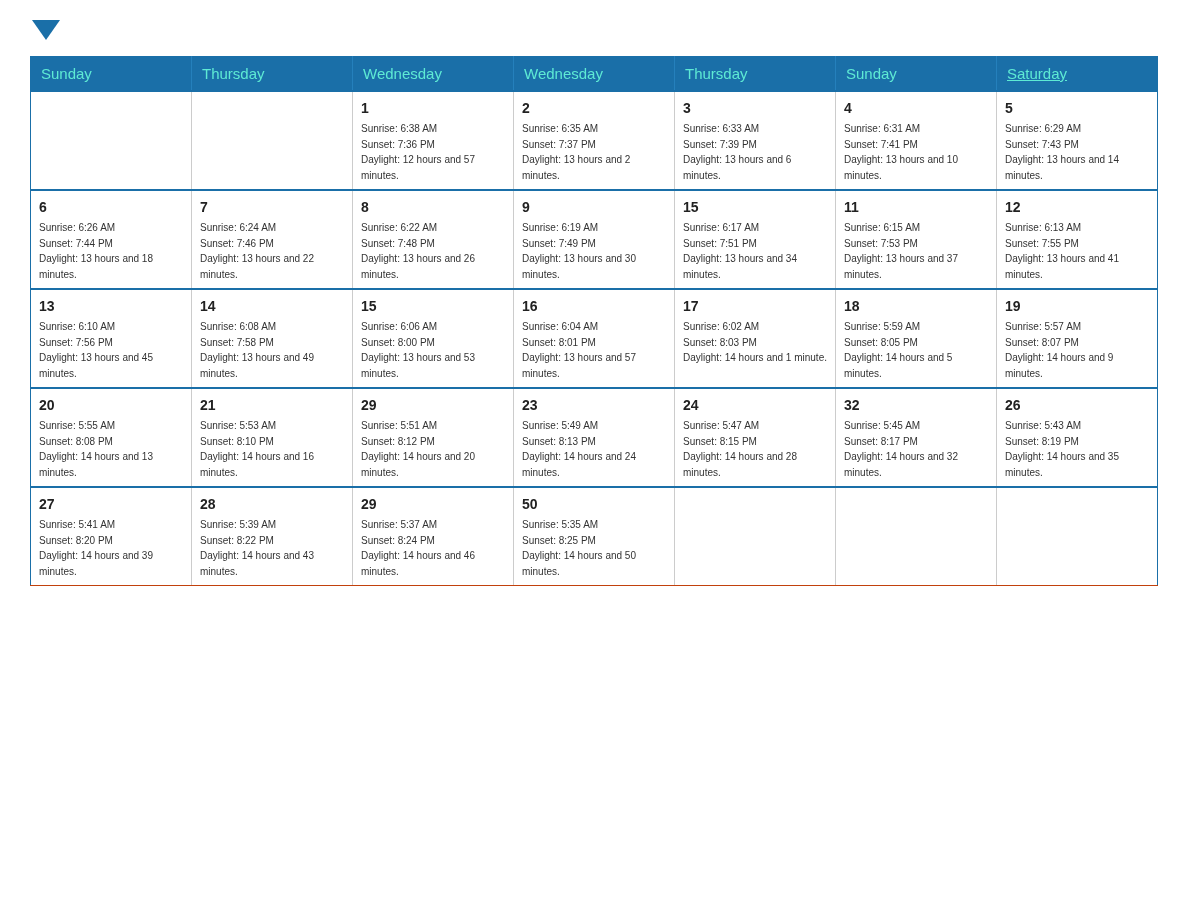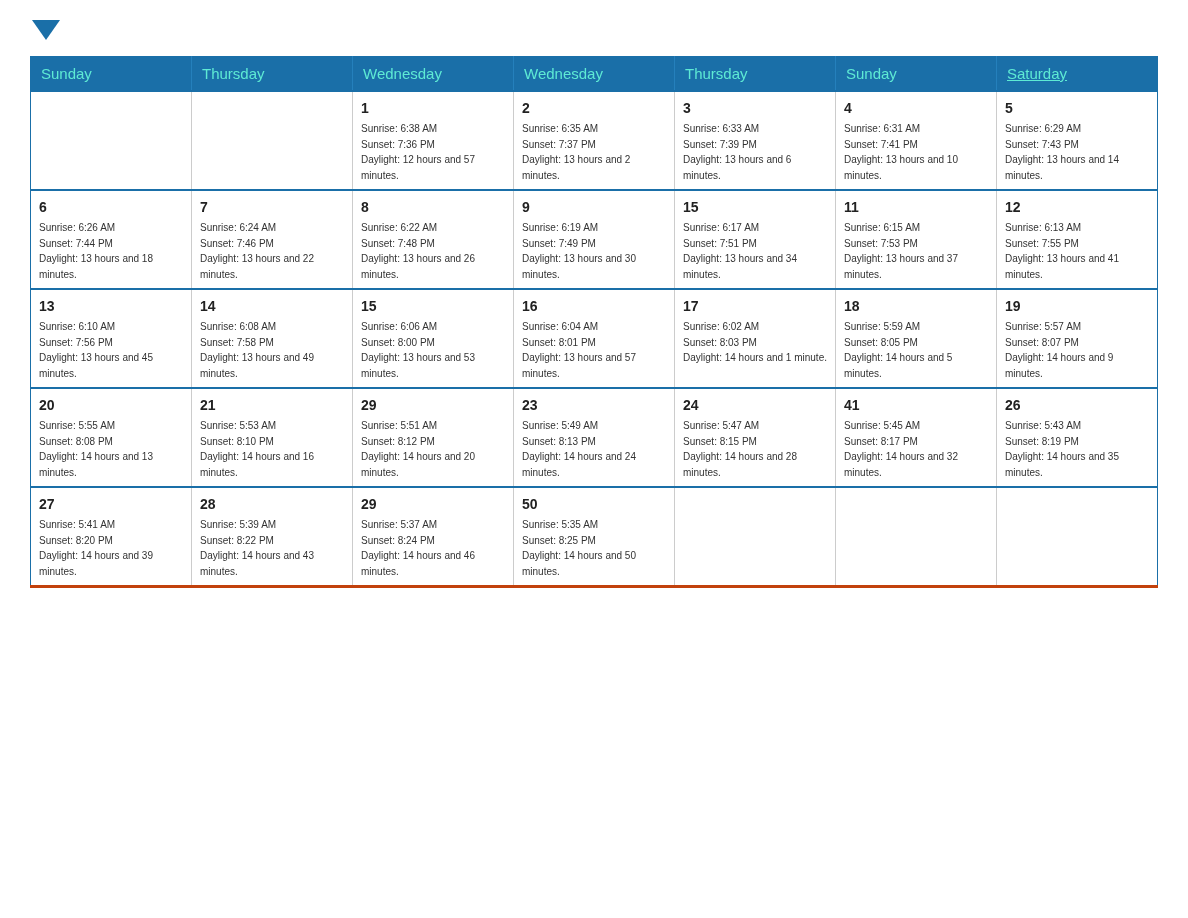--- a/index.html
+++ b/index.html
@@ -94,21 +94,21 @@
       font-weight: bold;
       margin-bottom: 2px;
       display: block;
     }
     .day-info {
       font-size: 10px;
       color: #333;
       line-height: 1.55;
     }
     .calendar tbody tr:last-child td {
-      border-bottom: 3px solid #c2410c;
+      border-bottom: 1px solid #c2410c;
     }
     .calendar tbody tr td:first-child {
       border-left: 1px solid #1a6fa8;
     }
     .calendar tbody tr td:last-child {
       border-right: 1px solid #1a6fa8;
     }
     .calendar tbody tr {
       border-top: 2px solid #1a6fa8;
     }
@@ -242,21 +242,21 @@
         </td>
         <td>
           <span class="day-number">23</span>
           <div class="day-info">Sunrise: 5:49 AM<br>Sunset: 8:13 PM<br>Daylight: 14 hours and 24 minutes.</div>
         </td>
         <td>
           <span class="day-number">24</span>
           <div class="day-info">Sunrise: 5:47 AM<br>Sunset: 8:15 PM<br>Daylight: 14 hours and 28 minutes.</div>
         </td>
         <td>
-          <span class="day-number">41</span>
+          <span class="day-number">32</span>
           <div class="day-info">Sunrise: 5:45 AM<br>Sunset: 8:17 PM<br>Daylight: 14 hours and 32 minutes.</div>
         </td>
         <td>
           <span class="day-number">26</span>
           <div class="day-info">Sunrise: 5:43 AM<br>Sunset: 8:19 PM<br>Daylight: 14 hours and 35 minutes.</div>
         </td>
       </tr>
       <tr>
         <td>
           <span class="day-number">27</span>

